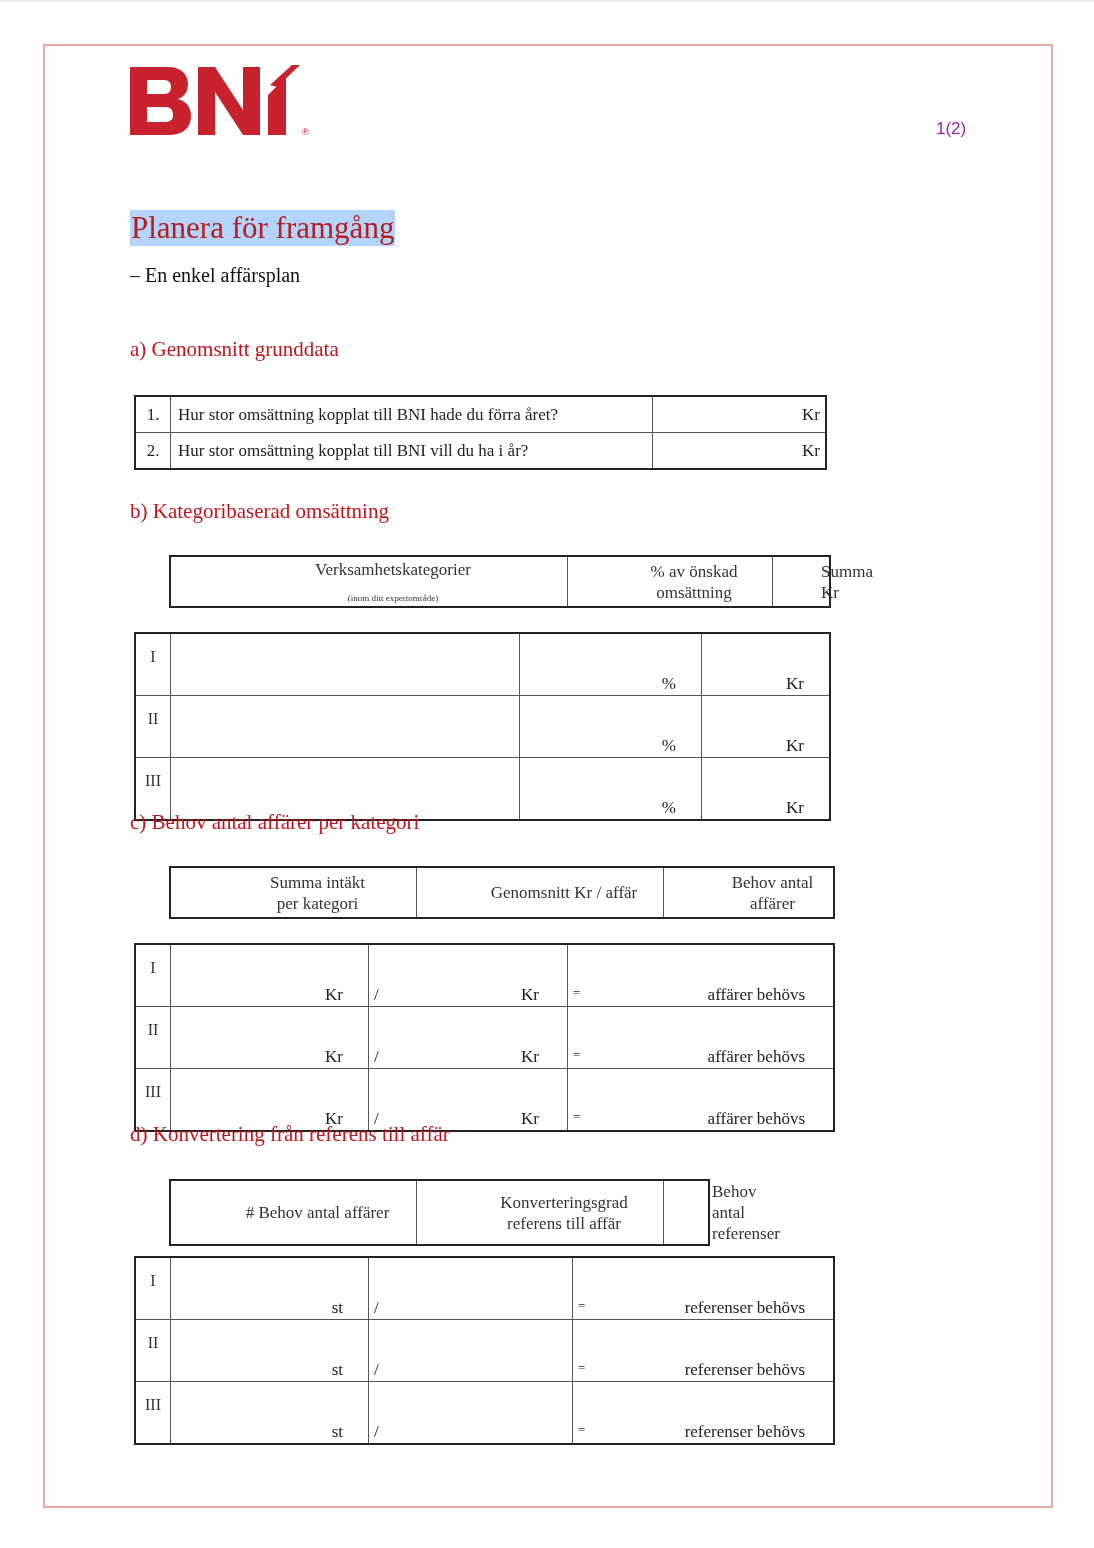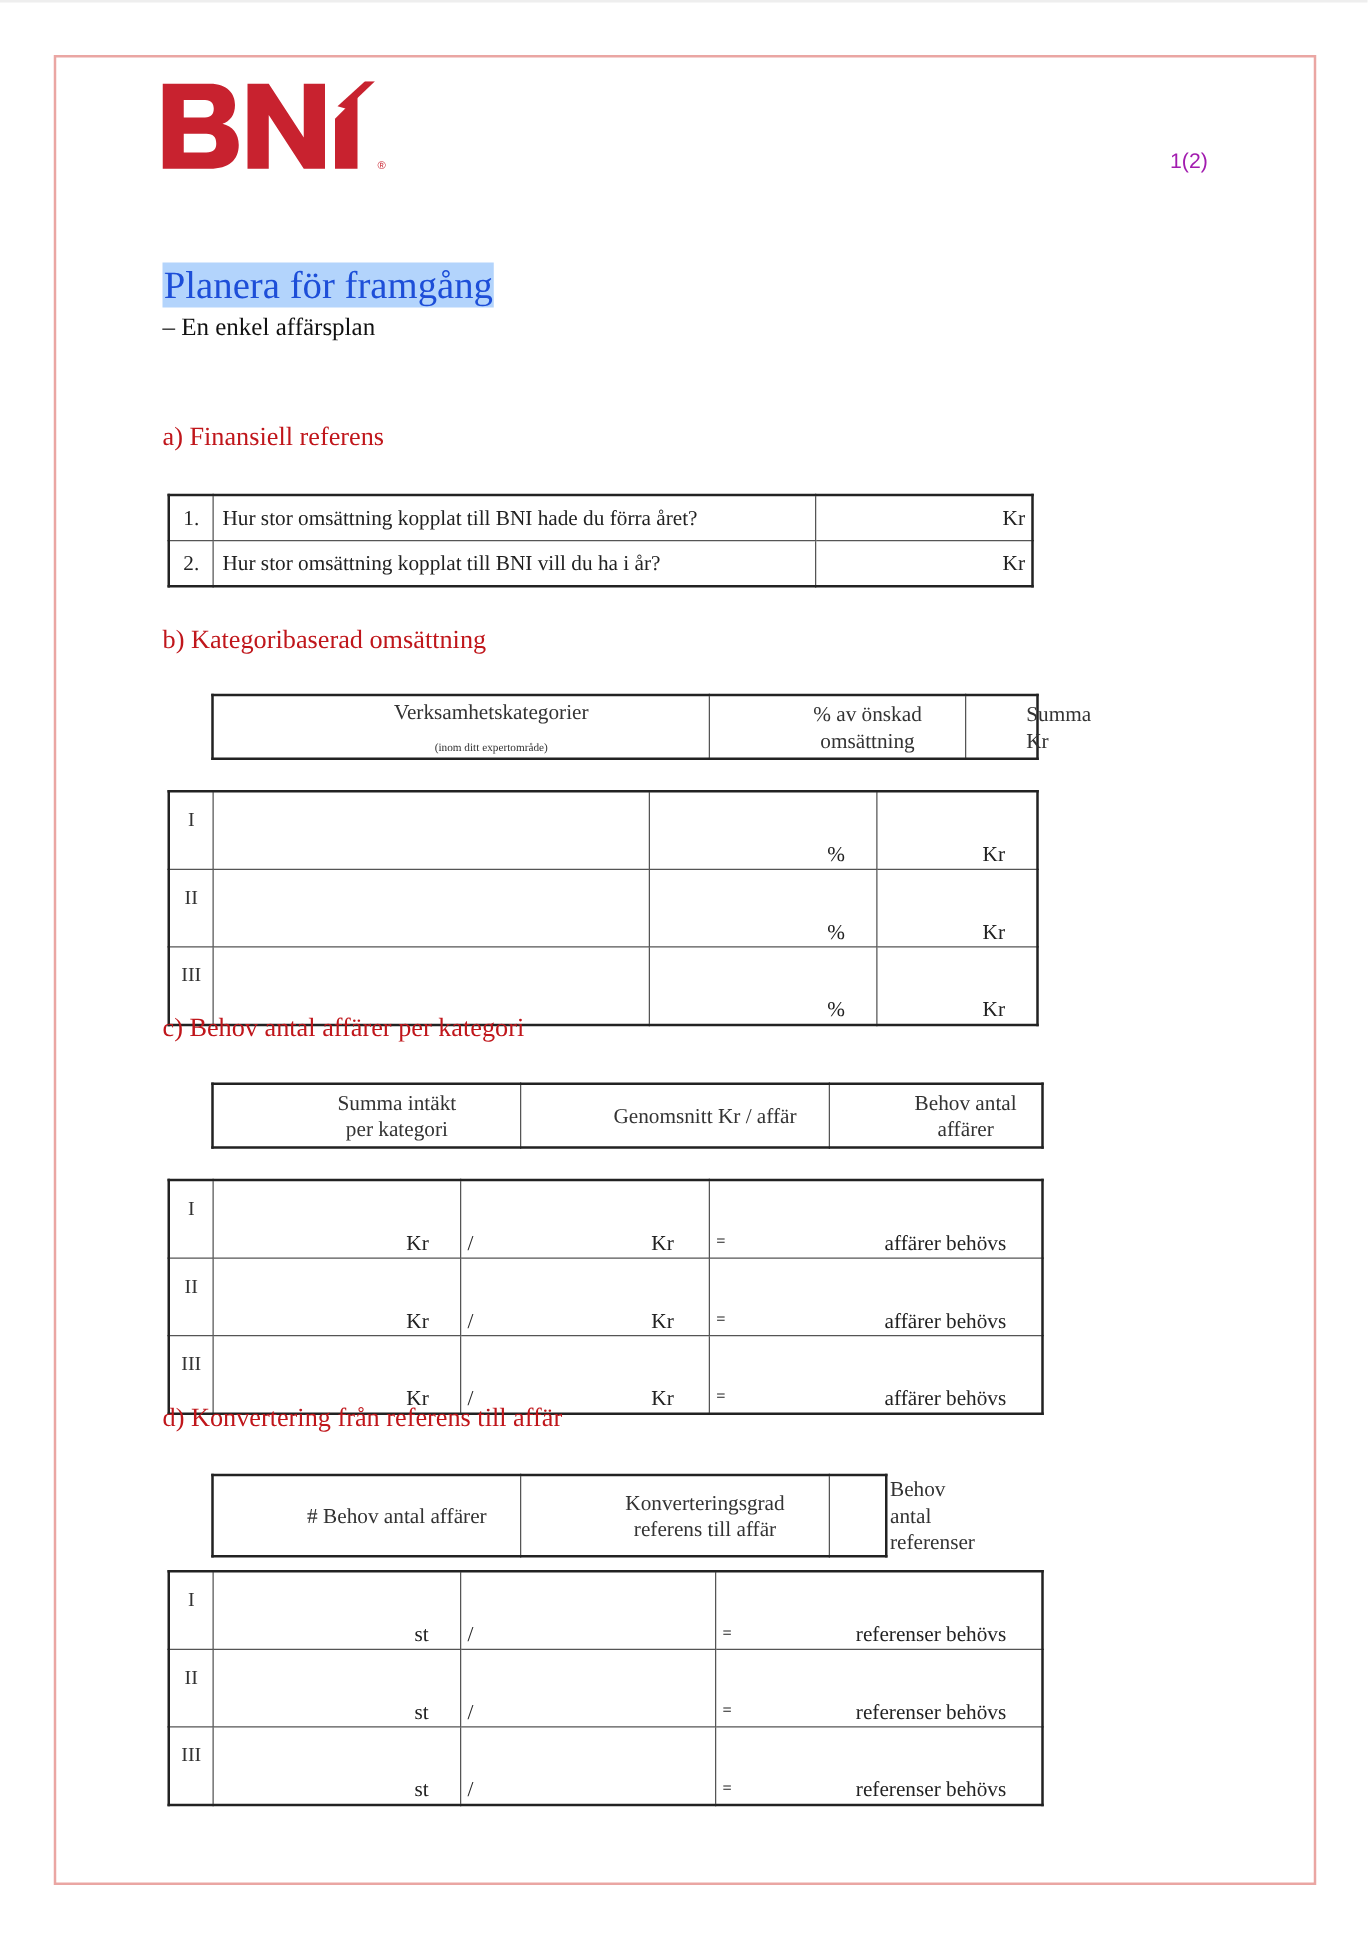--- a/index.html
+++ b/index.html
@@ -11,24 +11,24 @@
   .page-frame {
     position: absolute; left: 43px; top: 44px; width: 1010px; height: 1464px;
     border: 2px solid #eaa6a3; box-sizing: border-box;
   }
   .logo { position: absolute; left: 130px; top: 65px; width: 190px; height: 75px; }
   .page-number {
     position: absolute; left: 936px; top: 119px; font-family: "Liberation Sans", sans-serif;
     font-size: 17px; color: #a21caf;
   }
   .doc-title {
-    position: absolute; left: 130px; top: 210px; font-size: 31px; color: #1d4ed8;
+    position: absolute; left: 130px; top: 210px; font-size: 31px; color: #b91c1c;
     background: #b3d4fc; padding: 0 1px; line-height: 36px;
   }
-  .doc-subtitle { position: absolute; left: 130px; top: 251px; font-size: 20px; color: #111; }
+  .doc-subtitle { position: absolute; left: 130px; top: 264px; font-size: 20px; color: #111; }
   .section-heading { position: absolute; left: 130px; font-size: 21px; color: #c0161b; }
   table { border-collapse: collapse; position: absolute; table-layout: fixed; }
   td, th { border: 1px solid #555; padding: 0; font-weight: normal; }
   .outer { border: 2px solid #222; }
   
   .tbl-a { left: 134px; top: 395px; width: 693px; font-size: 17px; }
   .tbl-a td { height: 35px; }
   .tbl-a .num { width: 34px; text-align: center; }
   .tbl-a .q { width: 474px; padding-left: 7px; }
   .tbl-a .val { text-align: right; padding-right: 5px; }
@@ -60,21 +60,21 @@
     <path d="M138 30 L156 12 V70 H138 Z"></path>
     <path d="M140 20 L162 0 H170 L147 22 Z"></path>
   </g>
   <text x="172" y="70" font-size="9" fill="#c8222f" font-family="Liberation Sans, sans-serif">®</text>
 </svg>
 
 <div class="page-number">1(2)</div>
 <div class="doc-title">Planera för framgång</div>
 <div class="doc-subtitle">– En enkel affärsplan</div>
 
-<div class="section-heading" style="top:337px">a) Finansiell referens</div>
+<div class="section-heading" style="top:337px">a) Genomsnitt grunddata</div>
 <table class="tbl-a outer">
   <tbody>
       <tr>
     <td class="num">1.</td>
     <td class="q">Hur stor omsättning kopplat till BNI hade du förra året?</td>
     <td class="val"><span>Kr</span></td>
   </tr>
   <tr>
     <td class="num">2.</td>
     <td class="q">Hur stor omsättning kopplat till BNI vill du ha i år?</td>

